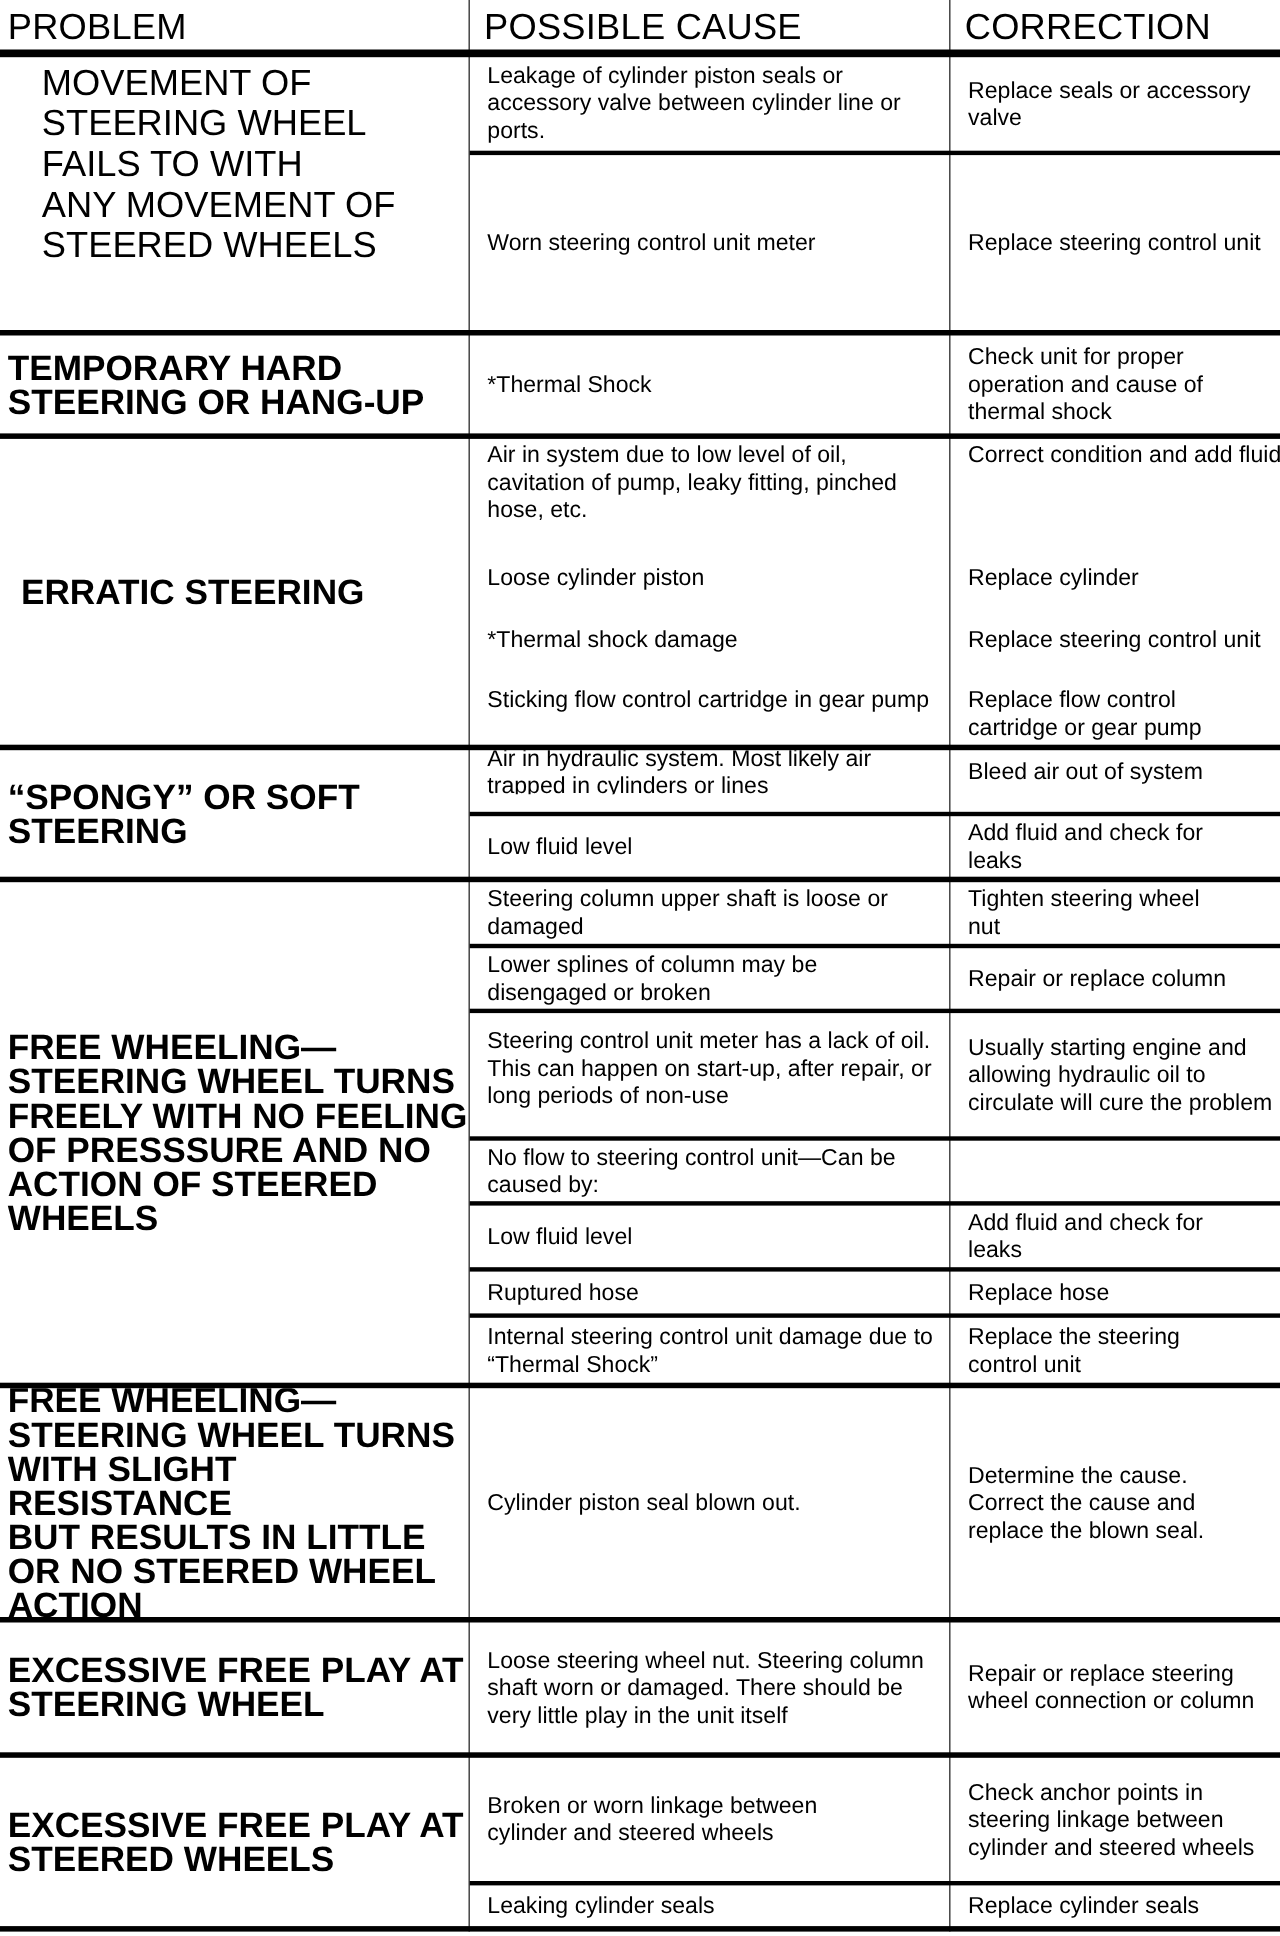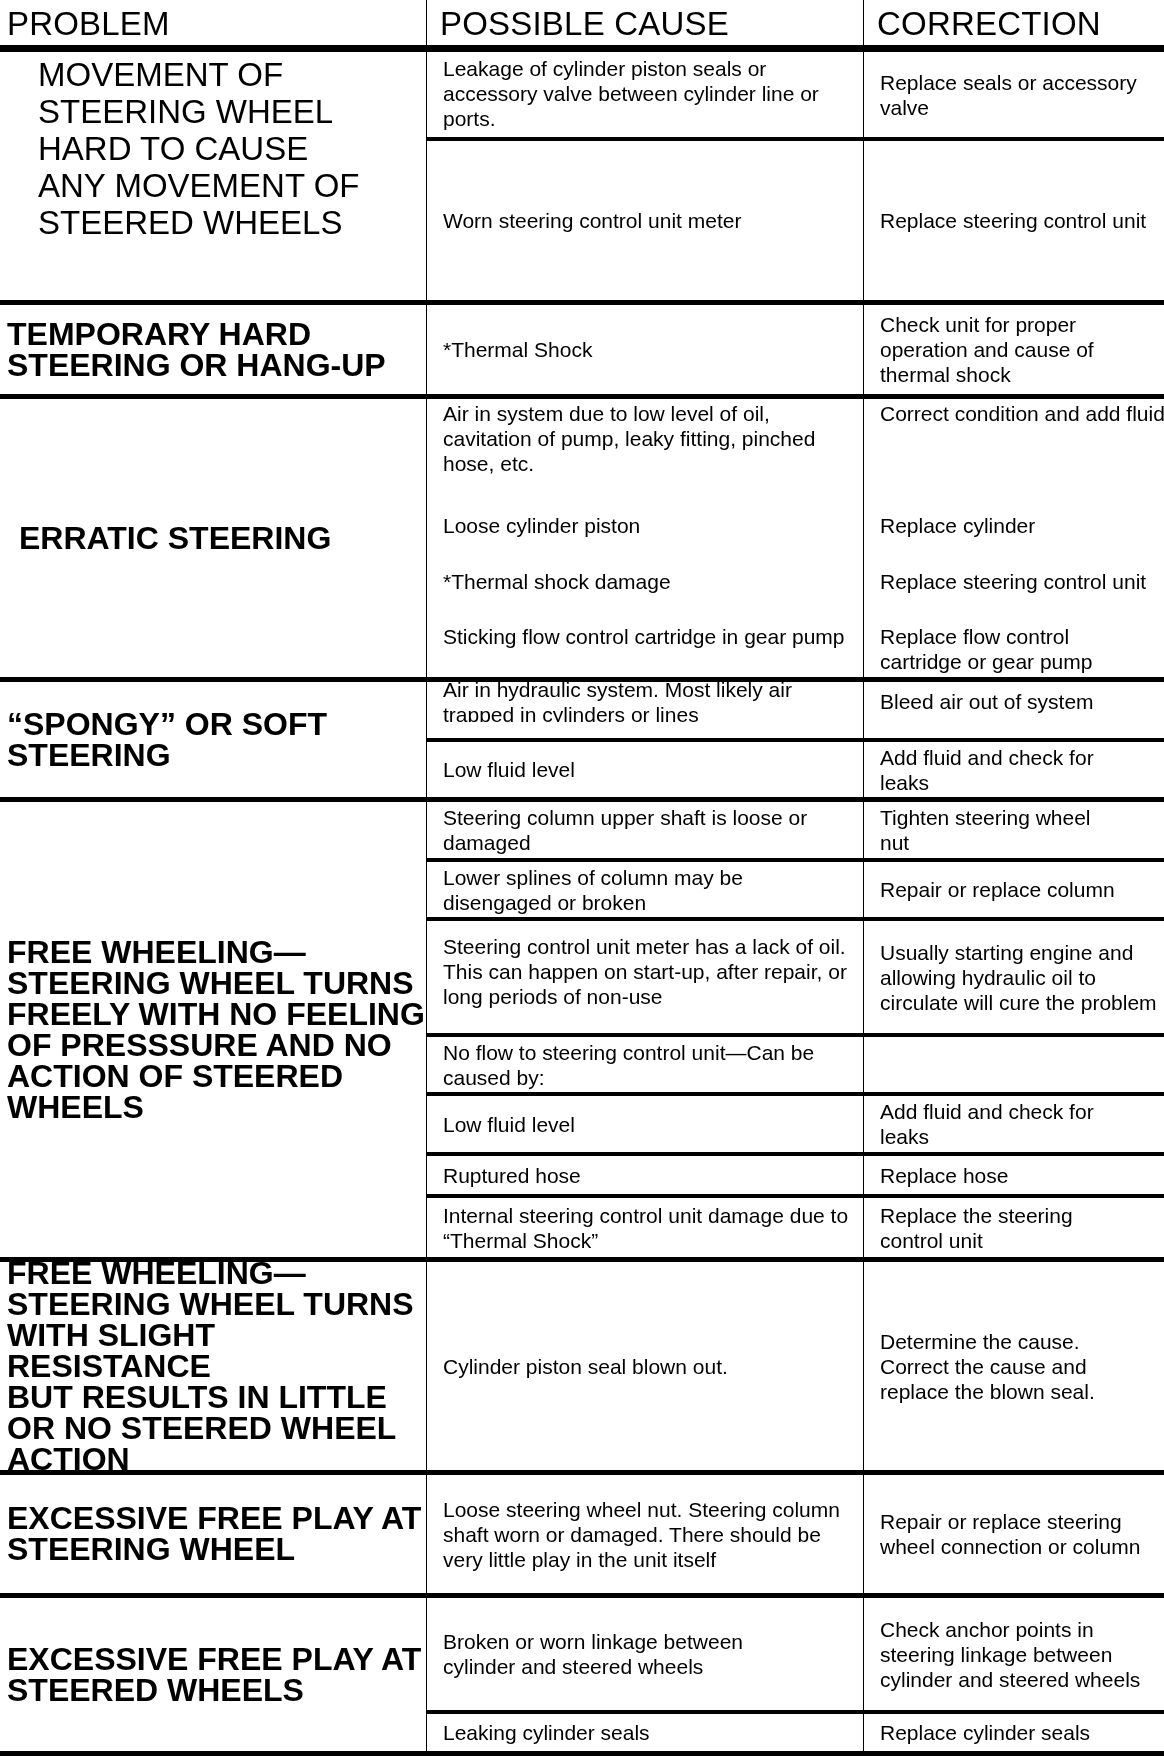--- a/index.html
+++ b/index.html
@@ -47,21 +47,21 @@
 <div>
   <div class="hdr" style="left:7px;">PROBLEM</div>
   <div class="hdr" style="left:440px;">POSSIBLE CAUSE</div>
   <div class="hdr" style="left:877px;">CORRECTION</div>
 </div>
 
 <div>
   <div class="cell" style="left:0;top:52px;width:426px;height:248px;justify-content:flex-start;padding-top:4px;">
     <div class="prob-big">MOVEMENT OF</div>
     <div class="prob-big">STEERING WHEEL</div>
-    <div class="prob-big">HARD TO CAUSE</div>
+    <div class="prob-big">FAILS TO WITH</div>
     <div class="prob-big">ANY MOVEMENT OF</div>
     <div class="prob-big">STEERED WHEELS</div>
   </div>
   <div class="cell" style="left:427px;top:52px;width:436px;height:85px;justify-content:flex-start;padding-top:4px;">
     <div class="txt">Leakage of cylinder piston seals or accessory valve between cylinder line or ports.</div>
   </div>
   <div class="cell" style="left:864px;top:52px;width:300px;height:85px;">
     <div class="txt">Replace seals or accessory valve</div>
   </div>
   <div class="cell" style="left:427px;top:141px;width:436px;height:159px;">

